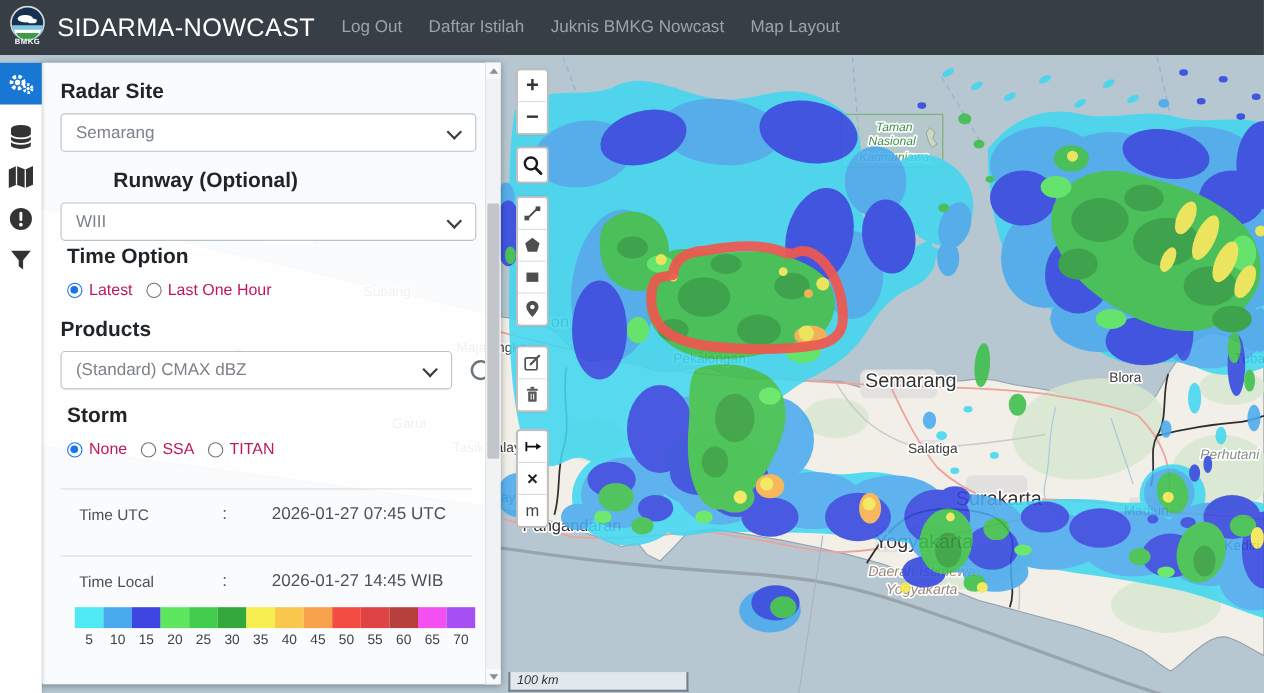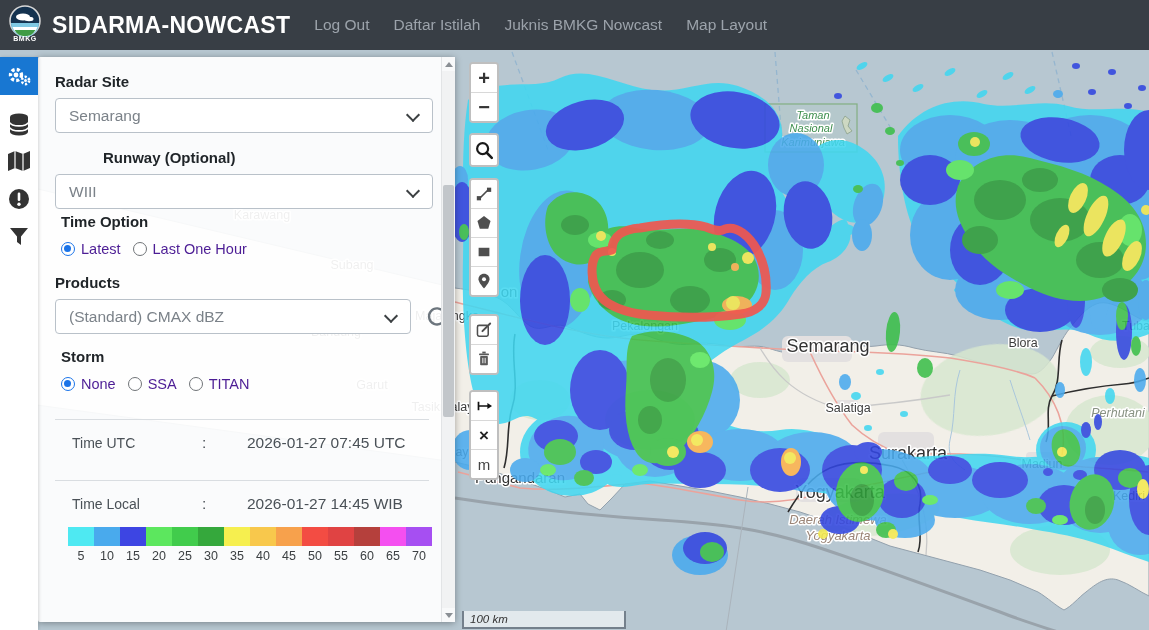--- a/index.html
+++ b/index.html
@@ -3,54 +3,54 @@
 <meta charset="utf-8">
 <style>
   html,body{margin:0;padding:0;}
   body{width:1149px;height:630px;overflow:hidden;position:relative;font-family:"Liberation Sans",sans-serif;background:#b7c7d1;}
   
   .navbar{position:absolute;left:0;top:0;width:1149px;height:50px;background:#383e45;display:flex;align-items:center;z-index:50;}
   .brand-wrap{display:flex;align-items:center;margin-left:8px;}
   .logo{position:relative;width:34px;height:40px;display:flex;flex-direction:column;align-items:center;}
   .logo svg{display:block;}
   .logo-caption{font-size:7px;font-weight:bold;color:#fff;letter-spacing:.5px;margin-top:-2px;}
-  .brand{color:#fff;font-size:23px;font-weight:700;margin-left:10px;letter-spacing:.3px;}
+  .brand{color:#fff;font-size:23px;font-weight:400;margin-left:10px;letter-spacing:.3px;}
   .nav-links{display:flex;gap:24px;margin-left:24px;}
   .nav-link{color:#9ca3ab;font-size:15.5px;text-decoration:none;cursor:pointer;}
   
   #map-svg{position:absolute;left:0;top:50px;width:1149px;height:580px;}
   .lbl-city{font-size:18px;fill:#333;}
   .lbl-city2{font-size:15px;fill:#333;}
   .lbl-town{font-size:12.5px;fill:#3c3c3c;}
   .lbl-region{font-size:13px;font-style:italic;fill:#9b8577;}
   .lbl-region2{font-size:12.5px;font-style:italic;fill:#879182;}
   .lbl-park{font-size:11px;font-style:italic;fill:#3f8f4f;}
   .lbl-city,.lbl-city2,.lbl-town,.lbl-region,.lbl-region2,.lbl-park{stroke:#fff;stroke-width:3px;paint-order:stroke;stroke-linejoin:round;font-family:"Liberation Sans",sans-serif;}
   
   .rail{position:absolute;left:0;top:57px;width:38px;height:573px;background:#fff;z-index:60;box-shadow:1px 0 3px rgba(0,0,0,.15);}
   .rail-item{position:absolute;left:0;width:38px;height:38px;display:flex;align-items:center;justify-content:center;cursor:pointer;}
   .rail-item.active{background:#1877d2;}
   
   .panel{position:absolute;left:38px;top:57px;width:417px;height:565px;background:rgba(255,255,255,0.92);z-index:55;box-shadow:0 1px 7px rgba(0,0,0,.35);border-radius:2px;}
   .panel-content{position:absolute;left:0;top:0;right:13px;bottom:0;padding:14px 9px 0 17px;box-sizing:border-box;}
-  .field-label{font-size:15px;font-weight:700;color:#1f2428;margin:12px 0 8px 0;}
+  .field-label{font-size:19px;font-weight:700;color:#1f2428;margin:12px 0 8px 0;}
   .field-label.first{margin-top:2px;}
   .field-label.indent{margin-left:6px;}
   .select{position:relative;height:35px;border:1px solid #b9c1c9;border-radius:4px;background:#fff;display:flex;align-items:center;padding-left:13px;cursor:pointer;box-sizing:border-box;}
   .select-text{font-size:15.5px;color:#7b8289;}
   .chev{position:absolute;right:14px;top:11px;width:8px;height:8px;border-right:2px solid #3c4043;border-bottom:2px solid #3c4043;transform:rotate(45deg);}
   .products-row{display:flex;align-items:center;gap:14px;}
   .products-row .select{flex:0 0 356px;}
   .refresh-btn{width:26px;height:26px;cursor:pointer;display:flex;align-items:center;justify-content:center;}
   .radio-row{display:flex;align-items:center;gap:12px;margin:6px 0 2px 6px;height:22px;}
   .radio-opt{display:flex;align-items:center;gap:6px;cursor:pointer;}
   .radio{width:14px;height:14px;border-radius:50%;border:1.5px solid #6f7377;box-sizing:border-box;position:relative;background:#fff;flex:0 0 14px;}
   .radio.checked{border-color:#1a73e8;}
   .radio.checked::after{content:"";position:absolute;left:2px;top:2px;width:7px;height:7px;border-radius:50%;background:#1a73e8;}
-  .radio-label{font-size:14.5px;color:#4c1d95;text-align:right;}
+  .radio-label{font-size:14.5px;color:#be185d;text-align:right;}
   .divider{border-top:1px solid #d9dde1;margin:14px 4px 0 0;}
   .time-row{display:flex;align-items:center;height:46px;padding-left:17px;}
   .time-label{width:130px;font-size:14px;color:#4a5157;}
   .time-colon{width:45px;font-size:15.5px;color:#4a5157;}
   .time-value{font-size:15.5px;color:#4a5157;}
   .legend-title{font-size:12.5px;color:#6c757d;margin:30px 0 12px 13px;}
   .legend-bar{display:flex;margin-left:13px;width:364px;height:19px;}
   .legend-cell{flex:1 1 26px;}
   .legend-labels{display:flex;margin-left:13px;width:364px;}
   .legend-num{flex:1 1 26px;text-align:center;font-size:12.5px;color:#3c4043;margin-top:3px;}

